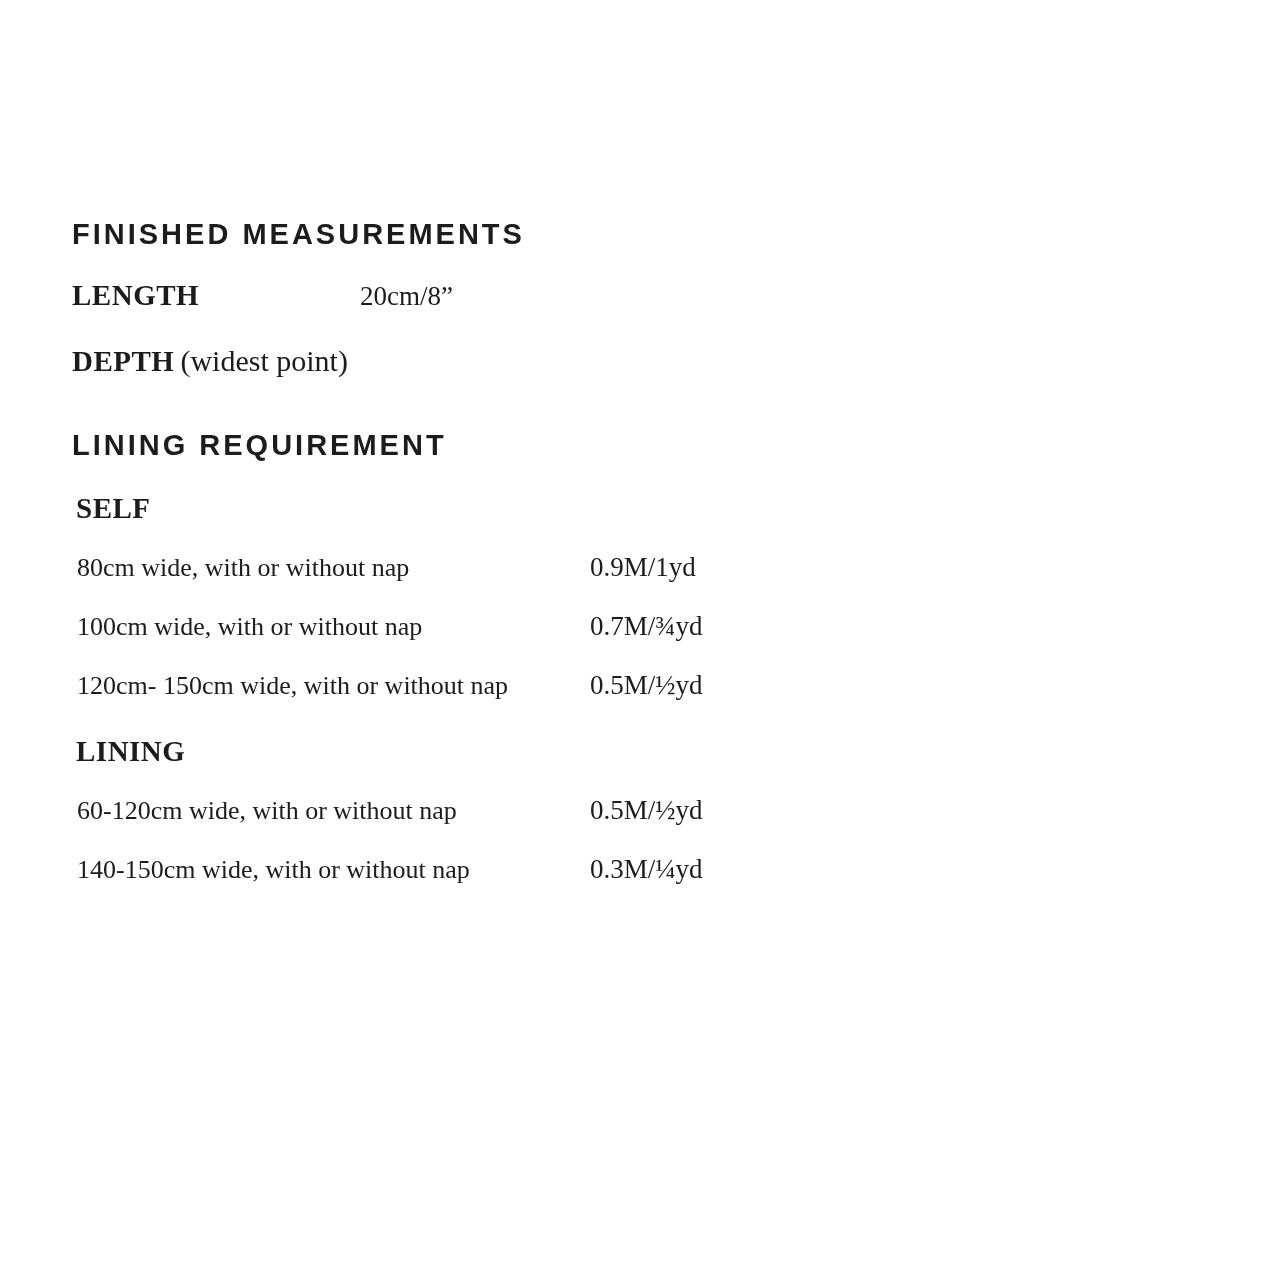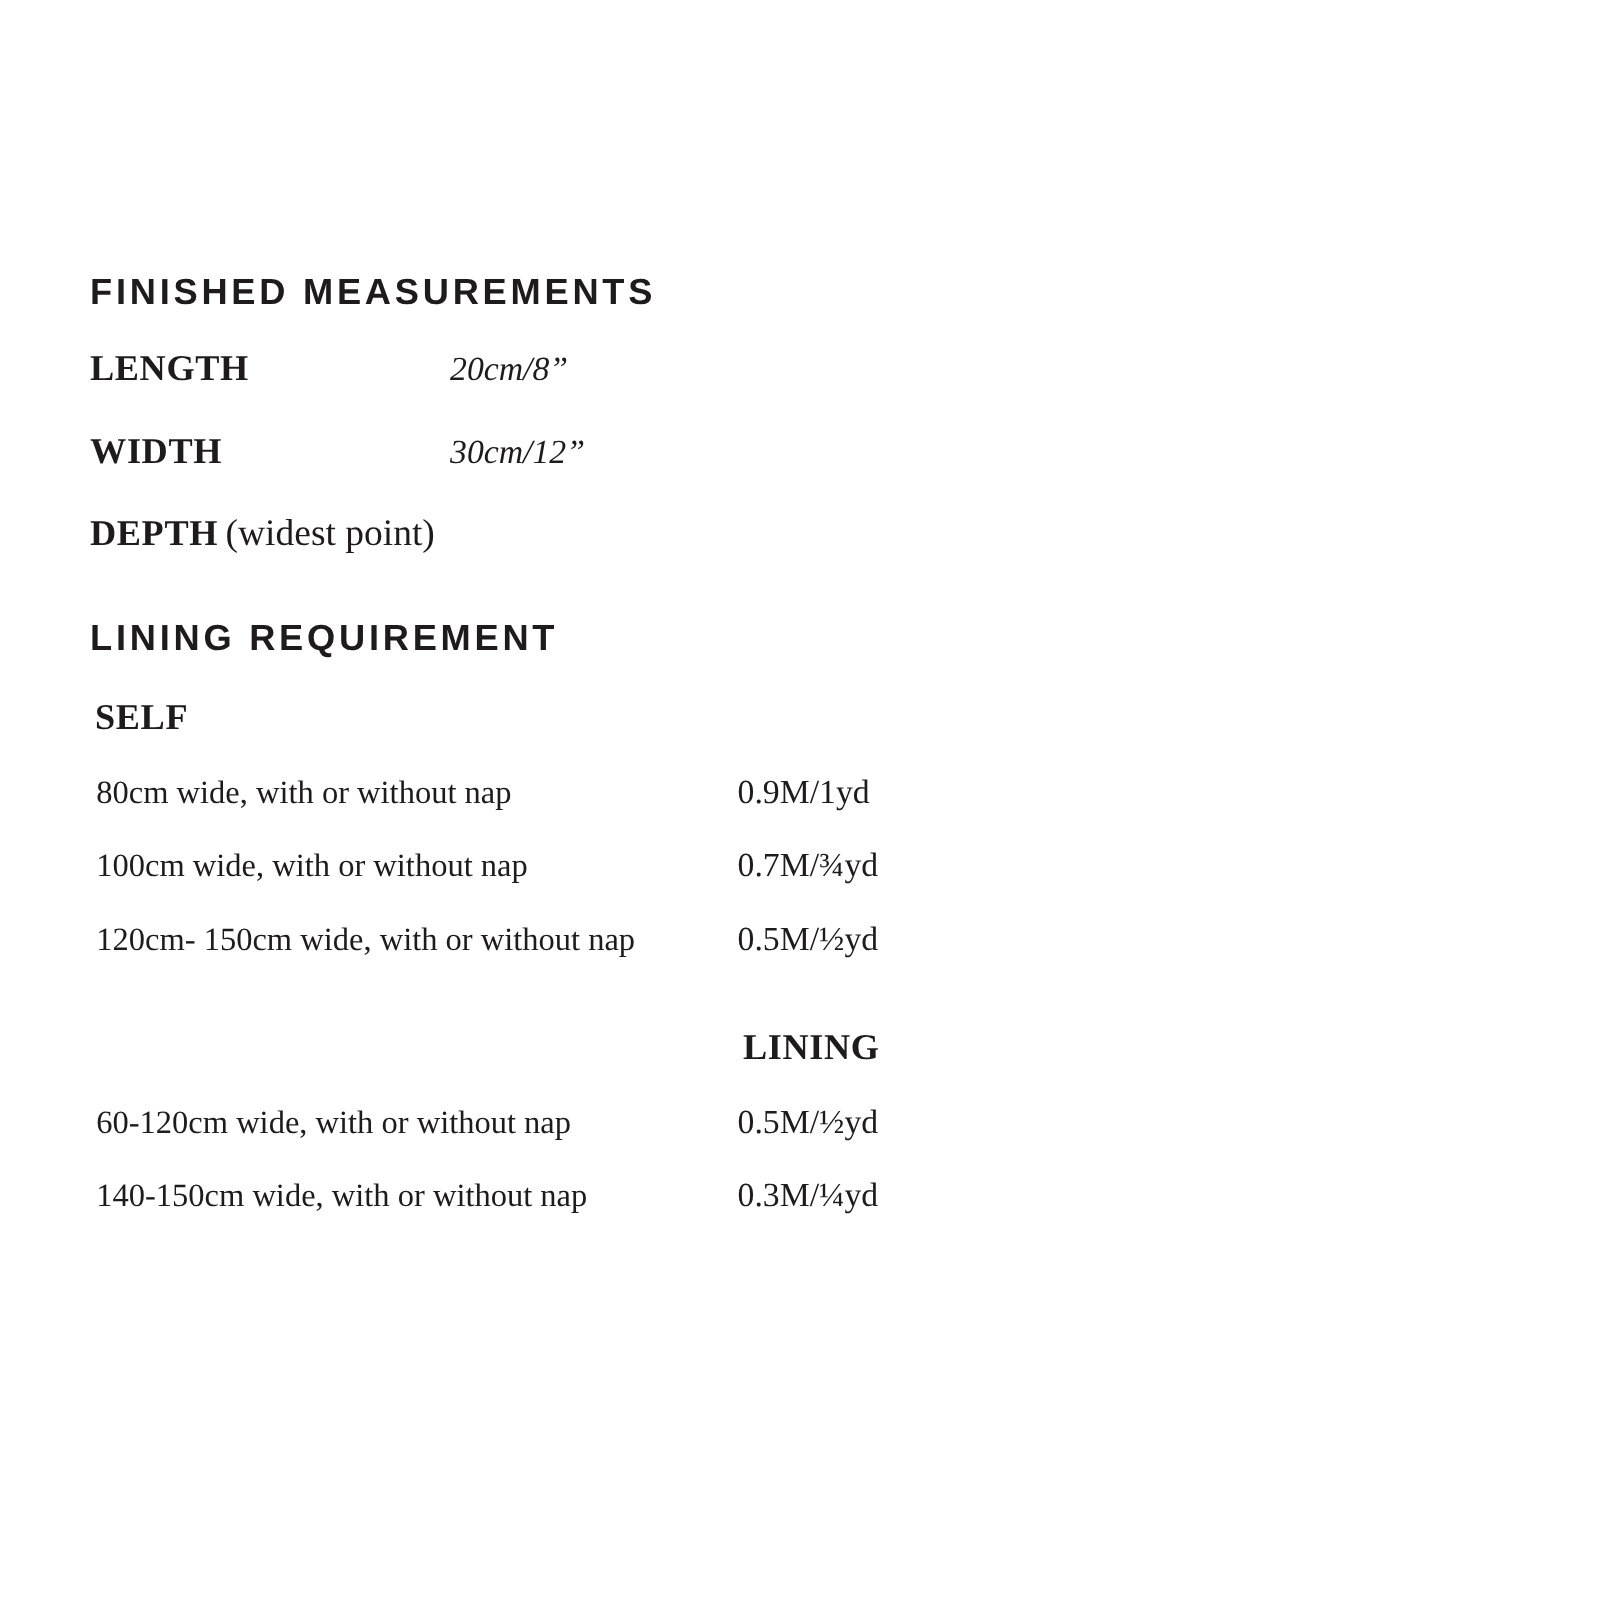--- a/index.html
+++ b/index.html
@@ -39,21 +39,21 @@
   .m-label-cell { white-space: nowrap; }
   .m-label {
     font-weight: bold;
     font-size: 29px;
     letter-spacing: 0.5px;
   }
   .m-note {
     font-size: 30px;
     margin-left: 6px;
   }
-  .m-value { font-size: 27px; font-style: italic; }
+  .m-value { font-size: 27px; }
   
   .fr-heading { margin-top: 50px; }
   .section-label {
     font-weight: bold;
     font-size: 29px;
     letter-spacing: 0.5px;
     margin: 34px 0 0 4px;
     line-height: 30px;
   }
   .f-rows { margin-left: 5px; }
@@ -61,45 +61,39 @@
     display: grid;
     grid-template-columns: 465px auto;
     align-items: baseline;
     margin-top: 30px;
     font-size: 26px;
     line-height: 28px;
     gap: 48px;
   }
   .f-desc { white-space: nowrap; }
   .f-value { font-size: 27px; }
-  .lining-label { margin-top: 57px; text-align: center; }
+  .lining-label { margin-top: 36px; }
 </style>
 </head>
 <body>
 
 <div class="page">
   <div class="content">
 
     <h1 class="sans-heading">FINISHED MEASUREMENTS</h1>
 
     <div class="m-table">
 
       <div class="m-row">
         <div class="m-label-cell">
           <span class="m-label">LENGTH</span><span class="m-note"></span>
         </div>
         <div class="m-value">20cm/8”</div>
       </div>
 
-      <div class="m-row">
-        <div class="m-label-cell">
-          <span class="m-label">WIDTH</span><span class="m-note"></span>
-        </div>
-        <div class="m-value">30cm/12”</div>
-      </div>
 
       <div class="m-row">
         <div class="m-label-cell">
           <span class="m-label">DEPTH</span><span class="m-note">(widest point)</span>
         </div>
       </div>
 
     </div>
 
     <h1 class="sans-heading fr-heading">LINING REQUIREMENT</h1>

